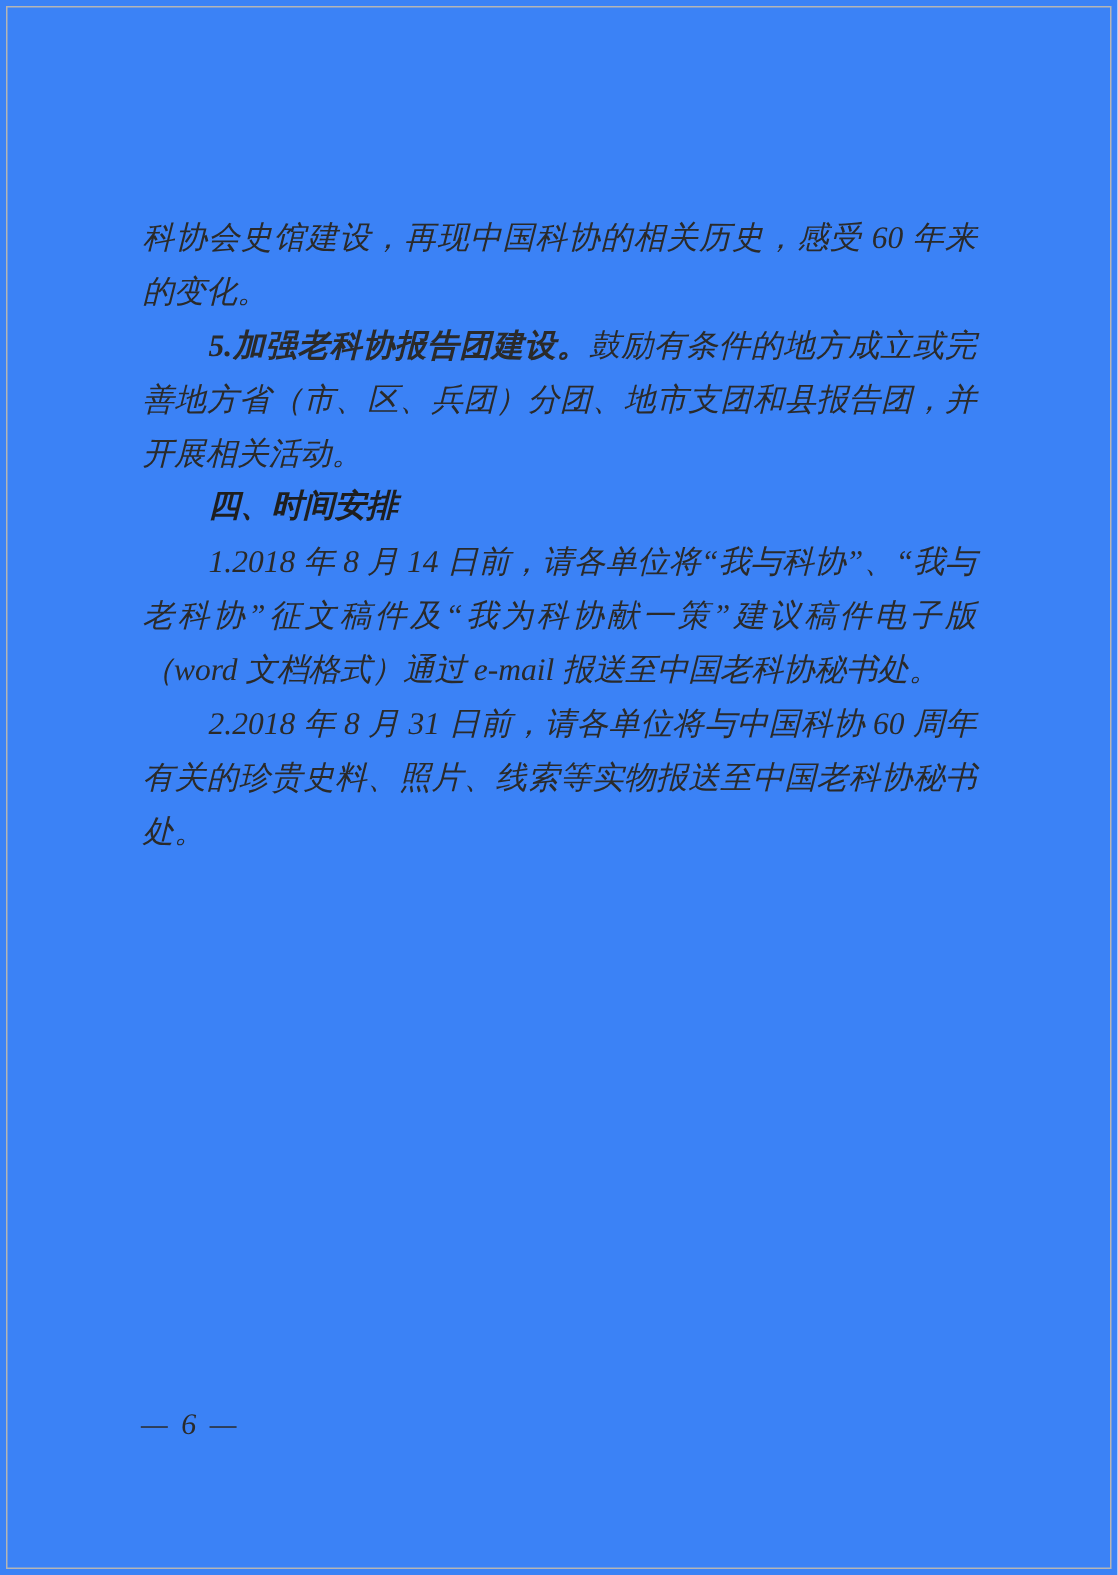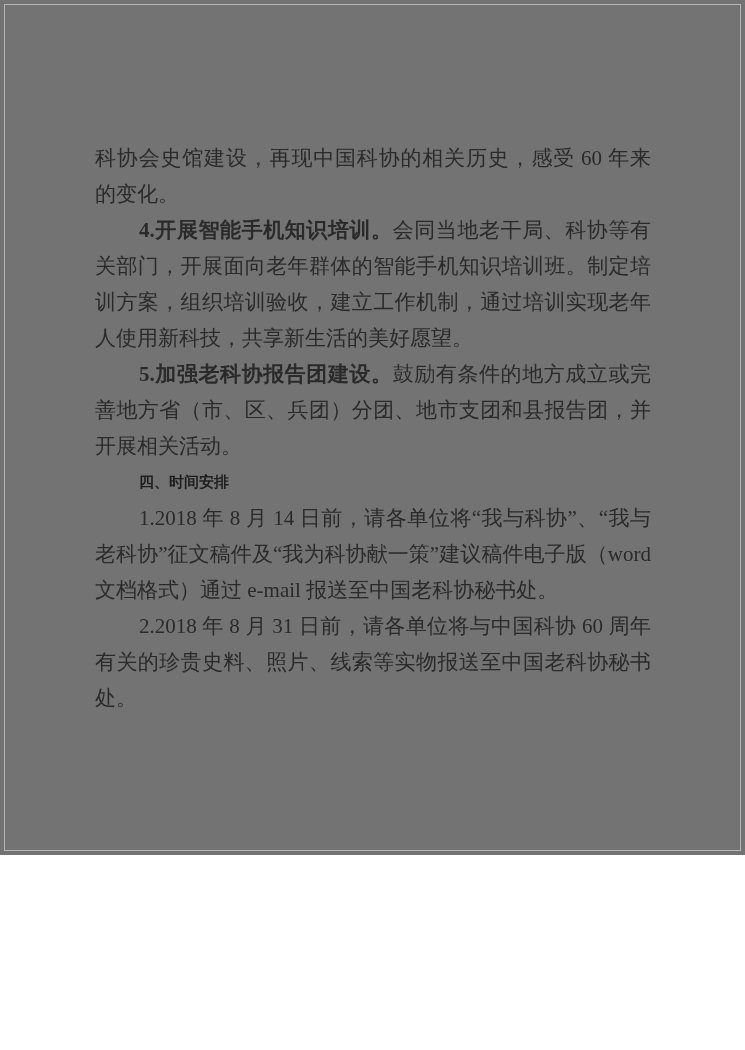--- a/index.html
+++ b/index.html
@@ -3,24 +3,25 @@
 <meta charset="utf-8">
 <style>
   html, body {
     margin: 0;
     padding: 0;
     background: #ffffff;
   }
   .page {
     position: relative;
     width: 745px;
-    height: 855px;
-    background: #737373;
+    height: 1050px;
+    background: #3b82f6;
     overflow: hidden;
     font-family: "Liberation Serif", "DejaVu Serif", serif;
+    font-style: italic;
   }
   .page-frame {
     position: absolute;
     left: 4px;
     top: 4px;
     right: 4px;
     bottom: 4px;
     border: 1px solid #b5b5b5;
     pointer-events: none;
   }
@@ -41,21 +42,21 @@
   .indent {
     text-indent: 44px;
   }
   .lead {
     font-weight: bold;
   }
   .section-heading {
     font-family: "Liberation Sans", "DejaVu Sans", sans-serif;
     font-weight: bold;
     text-indent: 44px;
-    font-size: 15px;
+    font-size: 21px;
     line-height: 36px;
     margin: 0;
     color: #1e1e1e;
   }
   .page-number {
     position: absolute;
     left: 94px;
     top: 936px;
     font-size: 20px;
     line-height: 28px;
@@ -67,21 +68,20 @@
 <body>
 
 <div class="page">
   <div class="page-frame"></div>
 
   <div class="doc">
 
     <p>科协会史馆建设，再现中国科协的相关历史，感受 60 年来的变化。</p>
 
 
-    <p class="indent"><span class="lead">4.开展智能手机知识培训。</span><span>会同当地老干局、科协等有关部门，开展面向老年群体的智能手机知识培训班。制定培训方案，组织培训验收，建立工作机制，通过培训实现老年人使用新科技，共享新生活的美好愿望。</span></p>
 
     <p class="indent"><span class="lead">5.加强老科协报告团建设。</span><span>鼓励有条件的地方成立或完善地方省（市、区、兵团）分团、地市支团和县报告团，并开展相关活动。</span></p>
 
 
     <p class="section-heading">四、时间安排</p>
 
     <p class="indent">1.2018 年 8 月 14 日前，请各单位将“我与科协”、“我与老科协”征文稿件及“我为科协献一策”建议稿件电子版（word 文档格式）通过 e-mail 报送至中国老科协秘书处。</p>
 
     <p class="indent">2.2018 年 8 月 31 日前，请各单位将与中国科协 60 周年有关的珍贵史料、照片、线索等实物报送至中国老科协秘书处。</p>
 

